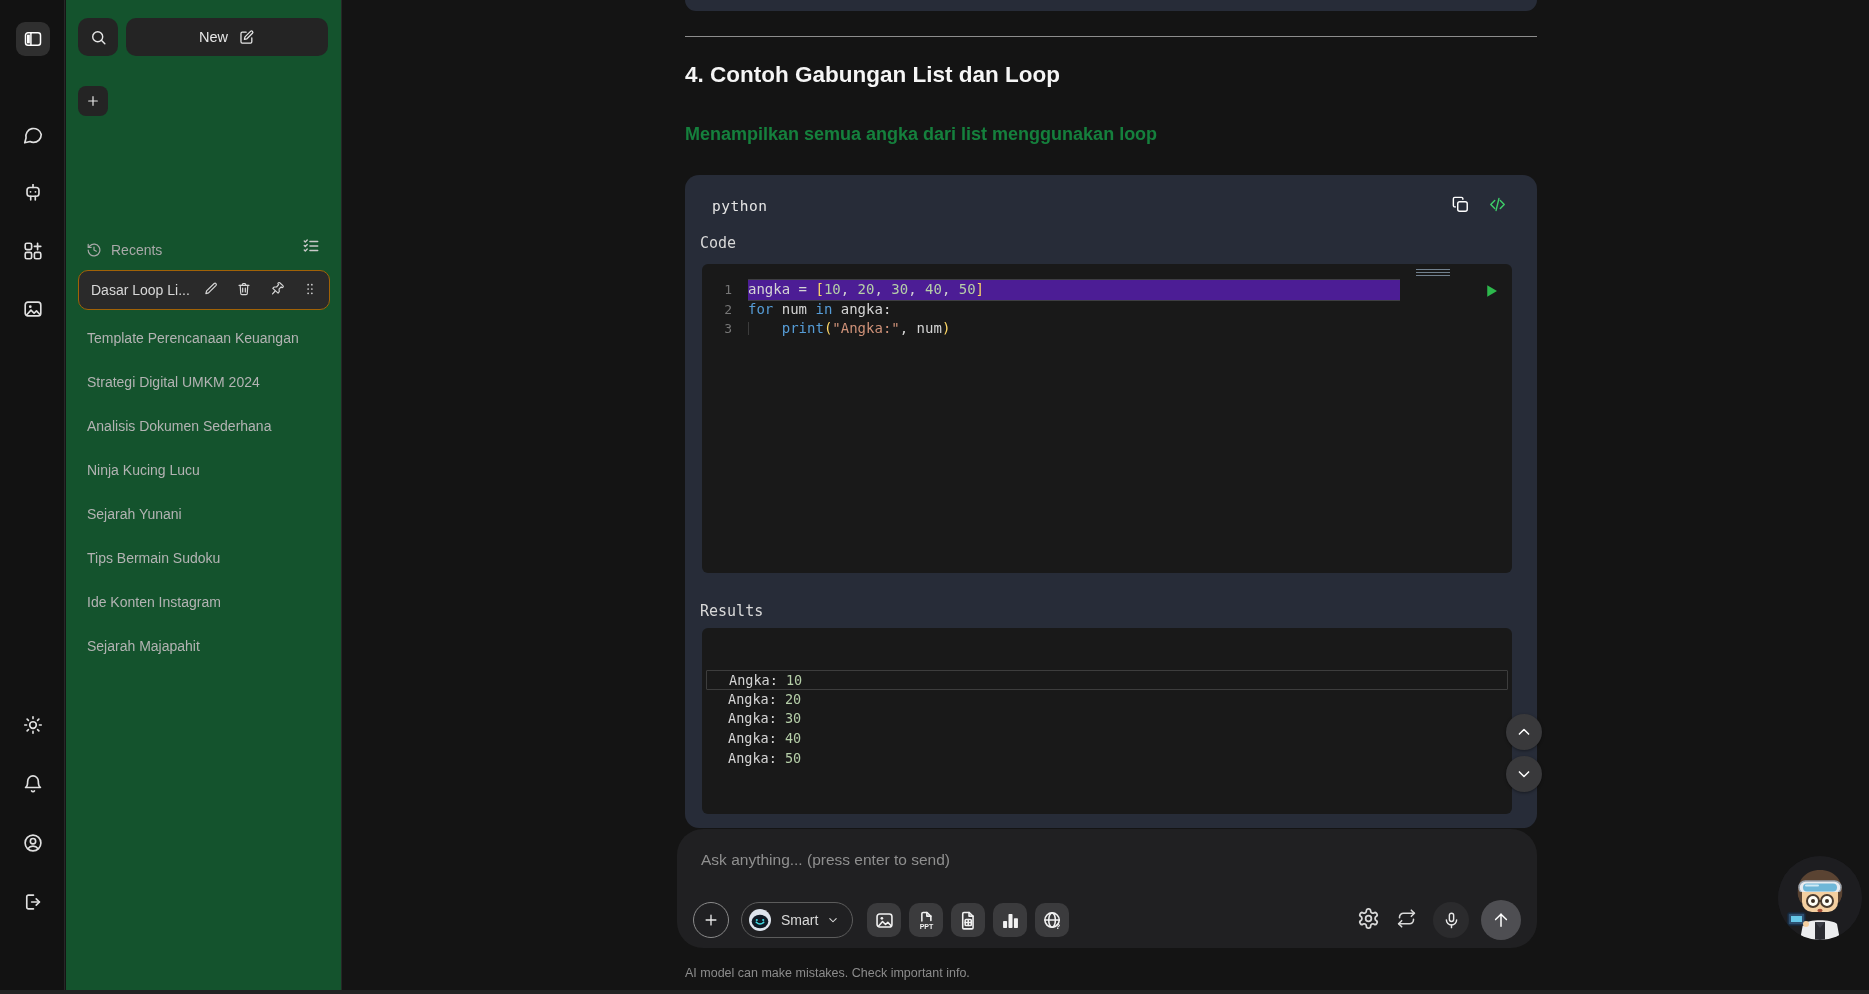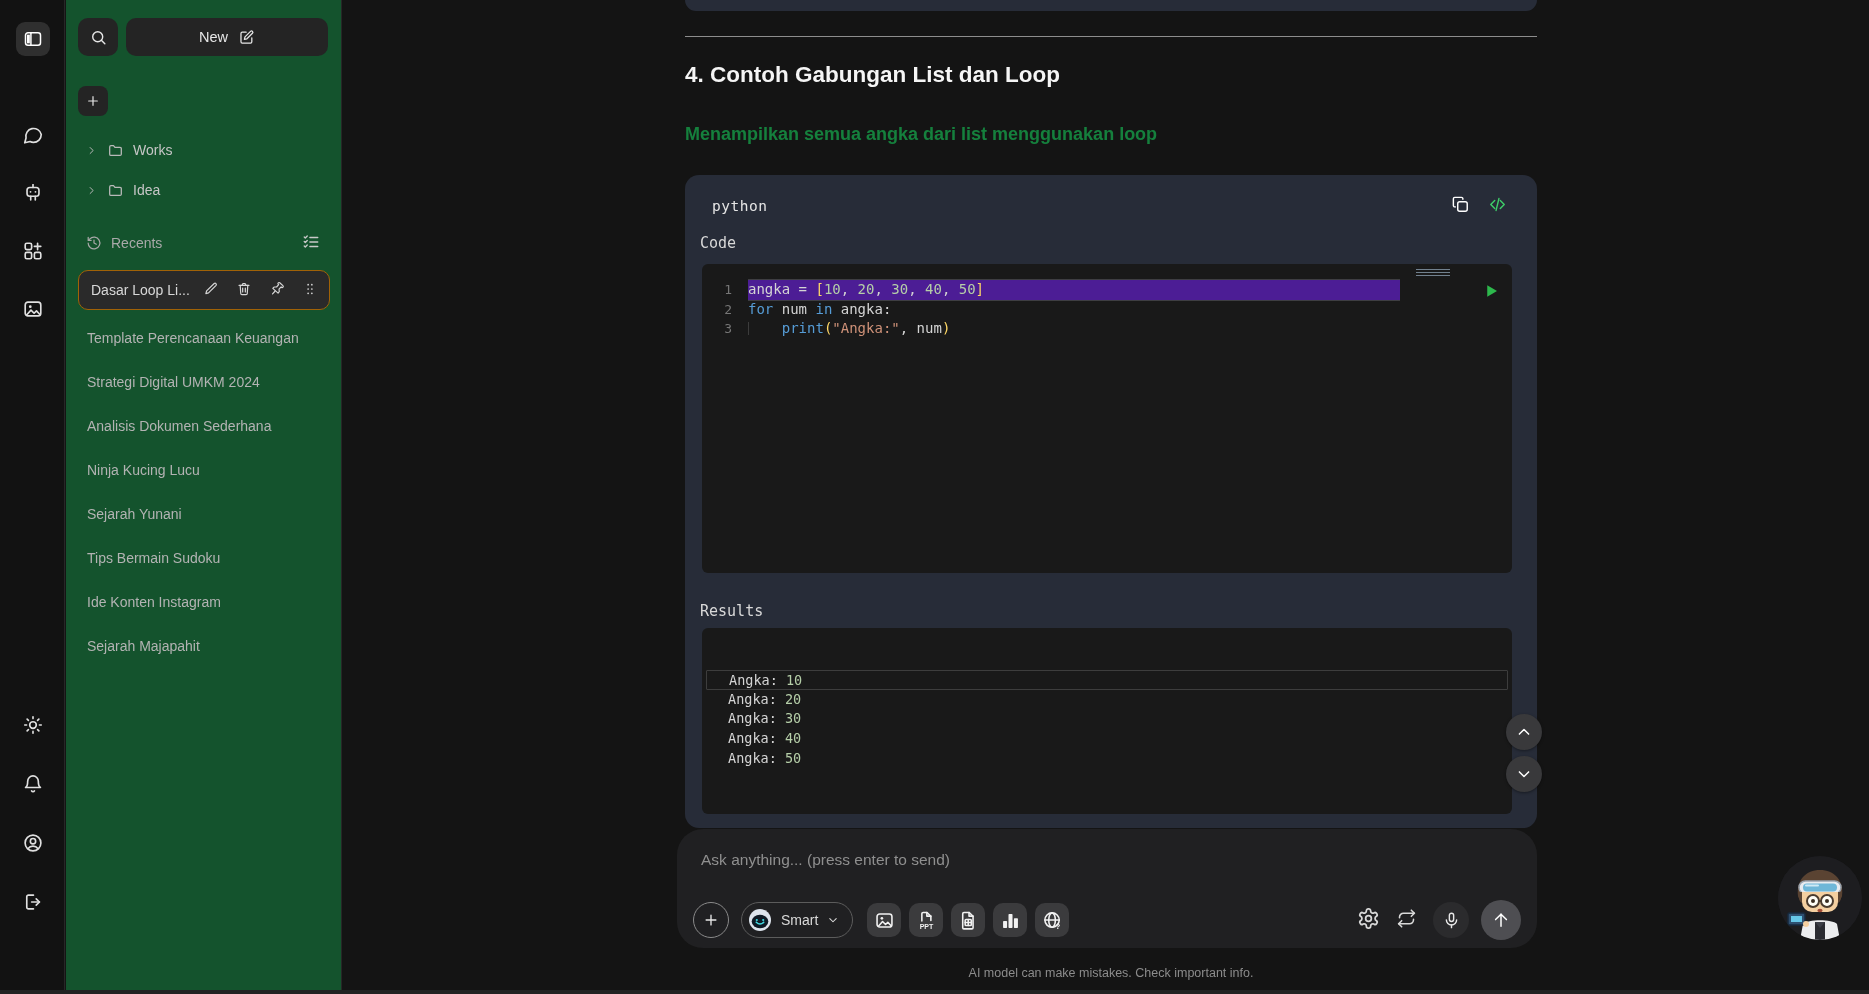--- a/index.html
+++ b/index.html
@@ -19,21 +19,21 @@
   .rail-bottom .rail-btn{color:#e0e0e0}
 
   
   .sidebar{position:absolute;left:66px;top:0;width:276px;height:994px;background:#14532d;border-right:1px solid #272727}
   .search-btn{position:absolute;left:12px;top:18px;width:40px;height:38px;border-radius:10px;background:#242424;display:flex;align-items:center;justify-content:center;color:#e6e6e6}
   .new-btn{position:absolute;left:60px;top:18px;width:202px;height:38px;border-radius:10px;background:#242424;display:flex;align-items:center;justify-content:center;gap:10px;color:#e6e6e6;font-size:14.5px}
   .add-btn{position:absolute;left:12px;top:86px;width:30px;height:30px;border-radius:8px;background:#242424;display:flex;align-items:center;justify-content:center;color:#e6e6e6}
   .folders{position:absolute;left:12px;top:132px;width:252px}
   .folder-row{height:36px;margin-bottom:4px;display:flex;align-items:center;gap:9px;padding-left:7px;color:#b9b9b9;border-radius:8px}
   .folder-label{font-size:14px;color:#c6c6c6}
-  .recents-header{position:absolute;left:12px;top:228px;width:252px;height:30px;display:flex;align-items:center;gap:9px;padding-left:8px;color:#a9a9a9}
+  .recents-header{position:absolute;left:12px;top:228px;width:252px;height:30px;display:flex;align-items:flex-end;gap:9px;padding-left:8px;color:#a9a9a9}
   .recents-label{font-size:14px}
   .list-btn{margin-left:auto;margin-right:10px;color:#c9c9c9}
   .selected-row{position:absolute;left:12px;top:270px;width:252px;height:40px;border-radius:10px;background:#2a2a2a;border:1px solid #a16207;display:flex;align-items:center;padding:0 10px 0 12px}
   .sel-title{font-size:14px;color:#d8d8d8;white-space:nowrap;overflow:hidden;max-width:112px;flex:1}
   .sel-actions{display:flex;align-items:center;gap:17px;color:#d6d6d6}
   .rot{transform:rotate(42deg)}
   .recent-list{position:absolute;left:12px;top:316px;width:252px}
   .recent-row{height:44px;display:flex;align-items:center;padding-left:9px;font-size:14px;color:#b3b3b3;border-radius:8px;white-space:nowrap;overflow:hidden}
 
   
@@ -81,21 +81,21 @@
   .composer-controls{position:absolute;left:16px;right:16px;bottom:8px;height:40px;display:flex;align-items:center}
   .plus-circle{width:36px;height:36px;border-radius:50%;border:1.5px solid #8a8a8a;color:#e8e8e8;display:flex;align-items:center;justify-content:center}
   .model-pill{margin-left:12px;height:36px;border-radius:18px;border:1px solid #5c5c5c;display:flex;align-items:center;gap:8px;padding:0 12px 0 5px;color:#d9d9d9;font-size:14px}
   .attach-group{margin-left:14px;display:flex;align-items:center;gap:8px}
   .attach-btn{width:34px;height:34px;border-radius:10px;background:#3b3b3d;color:#f2f2f2;display:flex;align-items:center;justify-content:center}
   .spacer{flex:1}
   .bare-btn{color:#d9d9d9;margin-left:16px}
   .mic-btn{margin-left:16px;width:36px;height:36px;border-radius:50%;background:#2b2b2d;color:#e8e8e8;display:flex;align-items:center;justify-content:center}
   .send-btn{margin-left:12px;width:40px;height:40px;border-radius:50%;background:#4e4e52;color:#fff;display:flex;align-items:center;justify-content:center}
 
-  .footer-note{position:absolute;left:685px;top:966px;width:852px;text-align:center;font-size:12.5px;color:#8c8c8c}
+  .footer-note{position:absolute;left:685px;top:966px;width:852px;font-size:12.5px;color:#8c8c8c}
   .mascot{position:absolute;left:1778px;top:856px;width:84px;height:84px;border-radius:50%;overflow:hidden;background:#1b1b1e}
   .bottom-strip{position:absolute;left:0;bottom:0;width:1869px;height:4px;background:#232323}
 </style>
 </head>
 <body>
 
 <div class="stage">
 
   <aside class="rail">
     <div class="rail-top">
@@ -187,48 +187,20 @@
           </svg>
         </span>
     </button>
     <button class="add-btn">
         <span class="ic">
           <svg width="16" height="16" viewBox="0 0 24 24" fill="none" stroke="currentColor" stroke-width="1.8" stroke-linecap="round" stroke-linejoin="round">
             <path d="M12 5.5v13M5.5 12h13"></path>
           </svg>
         </span>
       </button>
-    <div class="folders">
-        <div class="folder-row">
-          <span class="ic">
-            <svg width="13" height="13" viewBox="0 0 24 24" fill="none" stroke="currentColor" stroke-width="1.8" stroke-linecap="round" stroke-linejoin="round">
-              <path d="M9.5 6.5 15 12l-5.5 5.5"></path>
-            </svg>
-          </span>
-          <span class="ic">
-            <svg width="17" height="17" viewBox="0 0 24 24" fill="none" stroke="currentColor" stroke-width="1.8" stroke-linecap="round" stroke-linejoin="round">
-              <path d="M3.8 7A1.8 1.8 0 0 1 5.6 5.2h3.6l2 2.3h7.2A1.8 1.8 0 0 1 20.2 9.3v8A1.8 1.8 0 0 1 18.4 19H5.6a1.8 1.8 0 0 1-1.8-1.8z"></path>
-            </svg>
-          </span>
-          <span class="folder-label">Works</span>
-        </div>
-        <div class="folder-row">
-          <span class="ic">
-            <svg width="13" height="13" viewBox="0 0 24 24" fill="none" stroke="currentColor" stroke-width="1.8" stroke-linecap="round" stroke-linejoin="round">
-              <path d="M9.5 6.5 15 12l-5.5 5.5"></path>
-            </svg>
-          </span>
-          <span class="ic">
-            <svg width="17" height="17" viewBox="0 0 24 24" fill="none" stroke="currentColor" stroke-width="1.8" stroke-linecap="round" stroke-linejoin="round">
-              <path d="M3.8 7A1.8 1.8 0 0 1 5.6 5.2h3.6l2 2.3h7.2A1.8 1.8 0 0 1 20.2 9.3v8A1.8 1.8 0 0 1 18.4 19H5.6a1.8 1.8 0 0 1-1.8-1.8z"></path>
-            </svg>
-          </span>
-          <span class="folder-label">Idea</span>
-        </div>
-      </div>
     <div class="recents-header">
       <span class="ic">
           <svg width="16" height="16" viewBox="0 0 24 24" fill="none" stroke="currentColor" stroke-width="1.8" stroke-linecap="round" stroke-linejoin="round">
             <path d="M3.2 12a8.8 8.8 0 1 0 2.6-6.2L3.5 8"></path>
             <path d="M3.3 3.5V8h4.5"></path>
             <path d="M12 7.5V12l3.5 1.8"></path>
           </svg>
         </span>
       <span class="recents-label">Recents</span>
       <button class="list-btn"><span class="ic">

